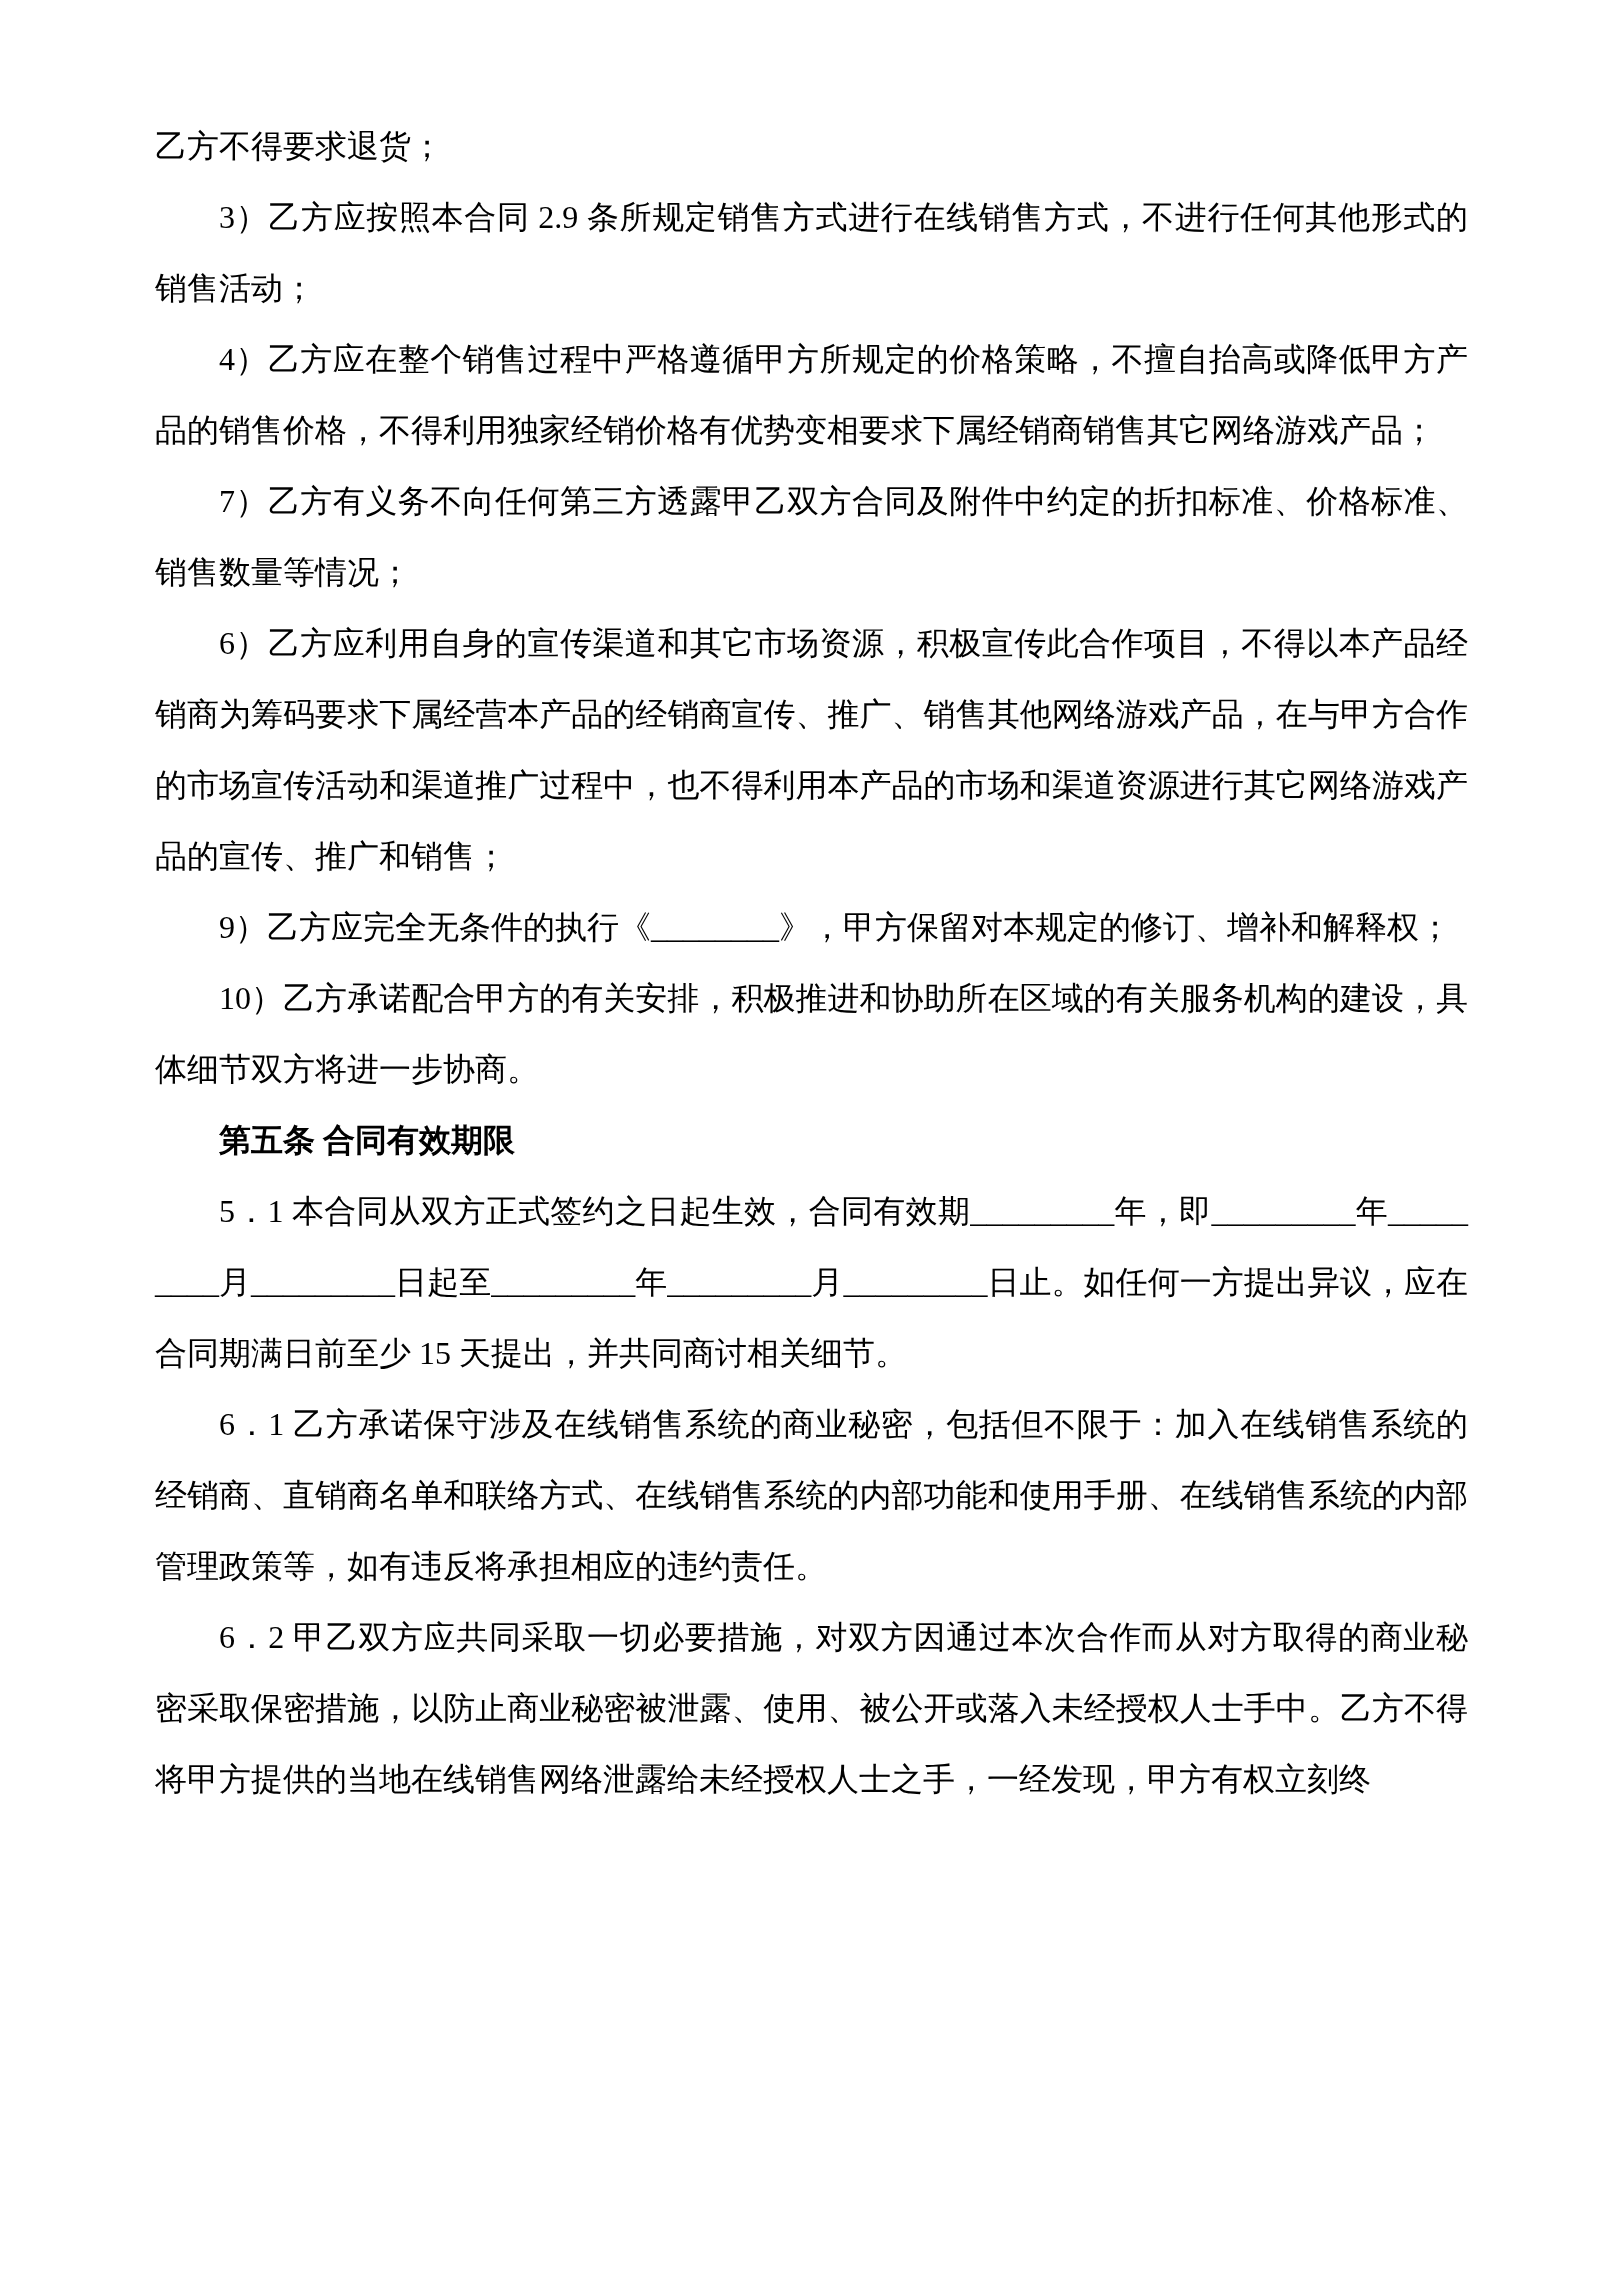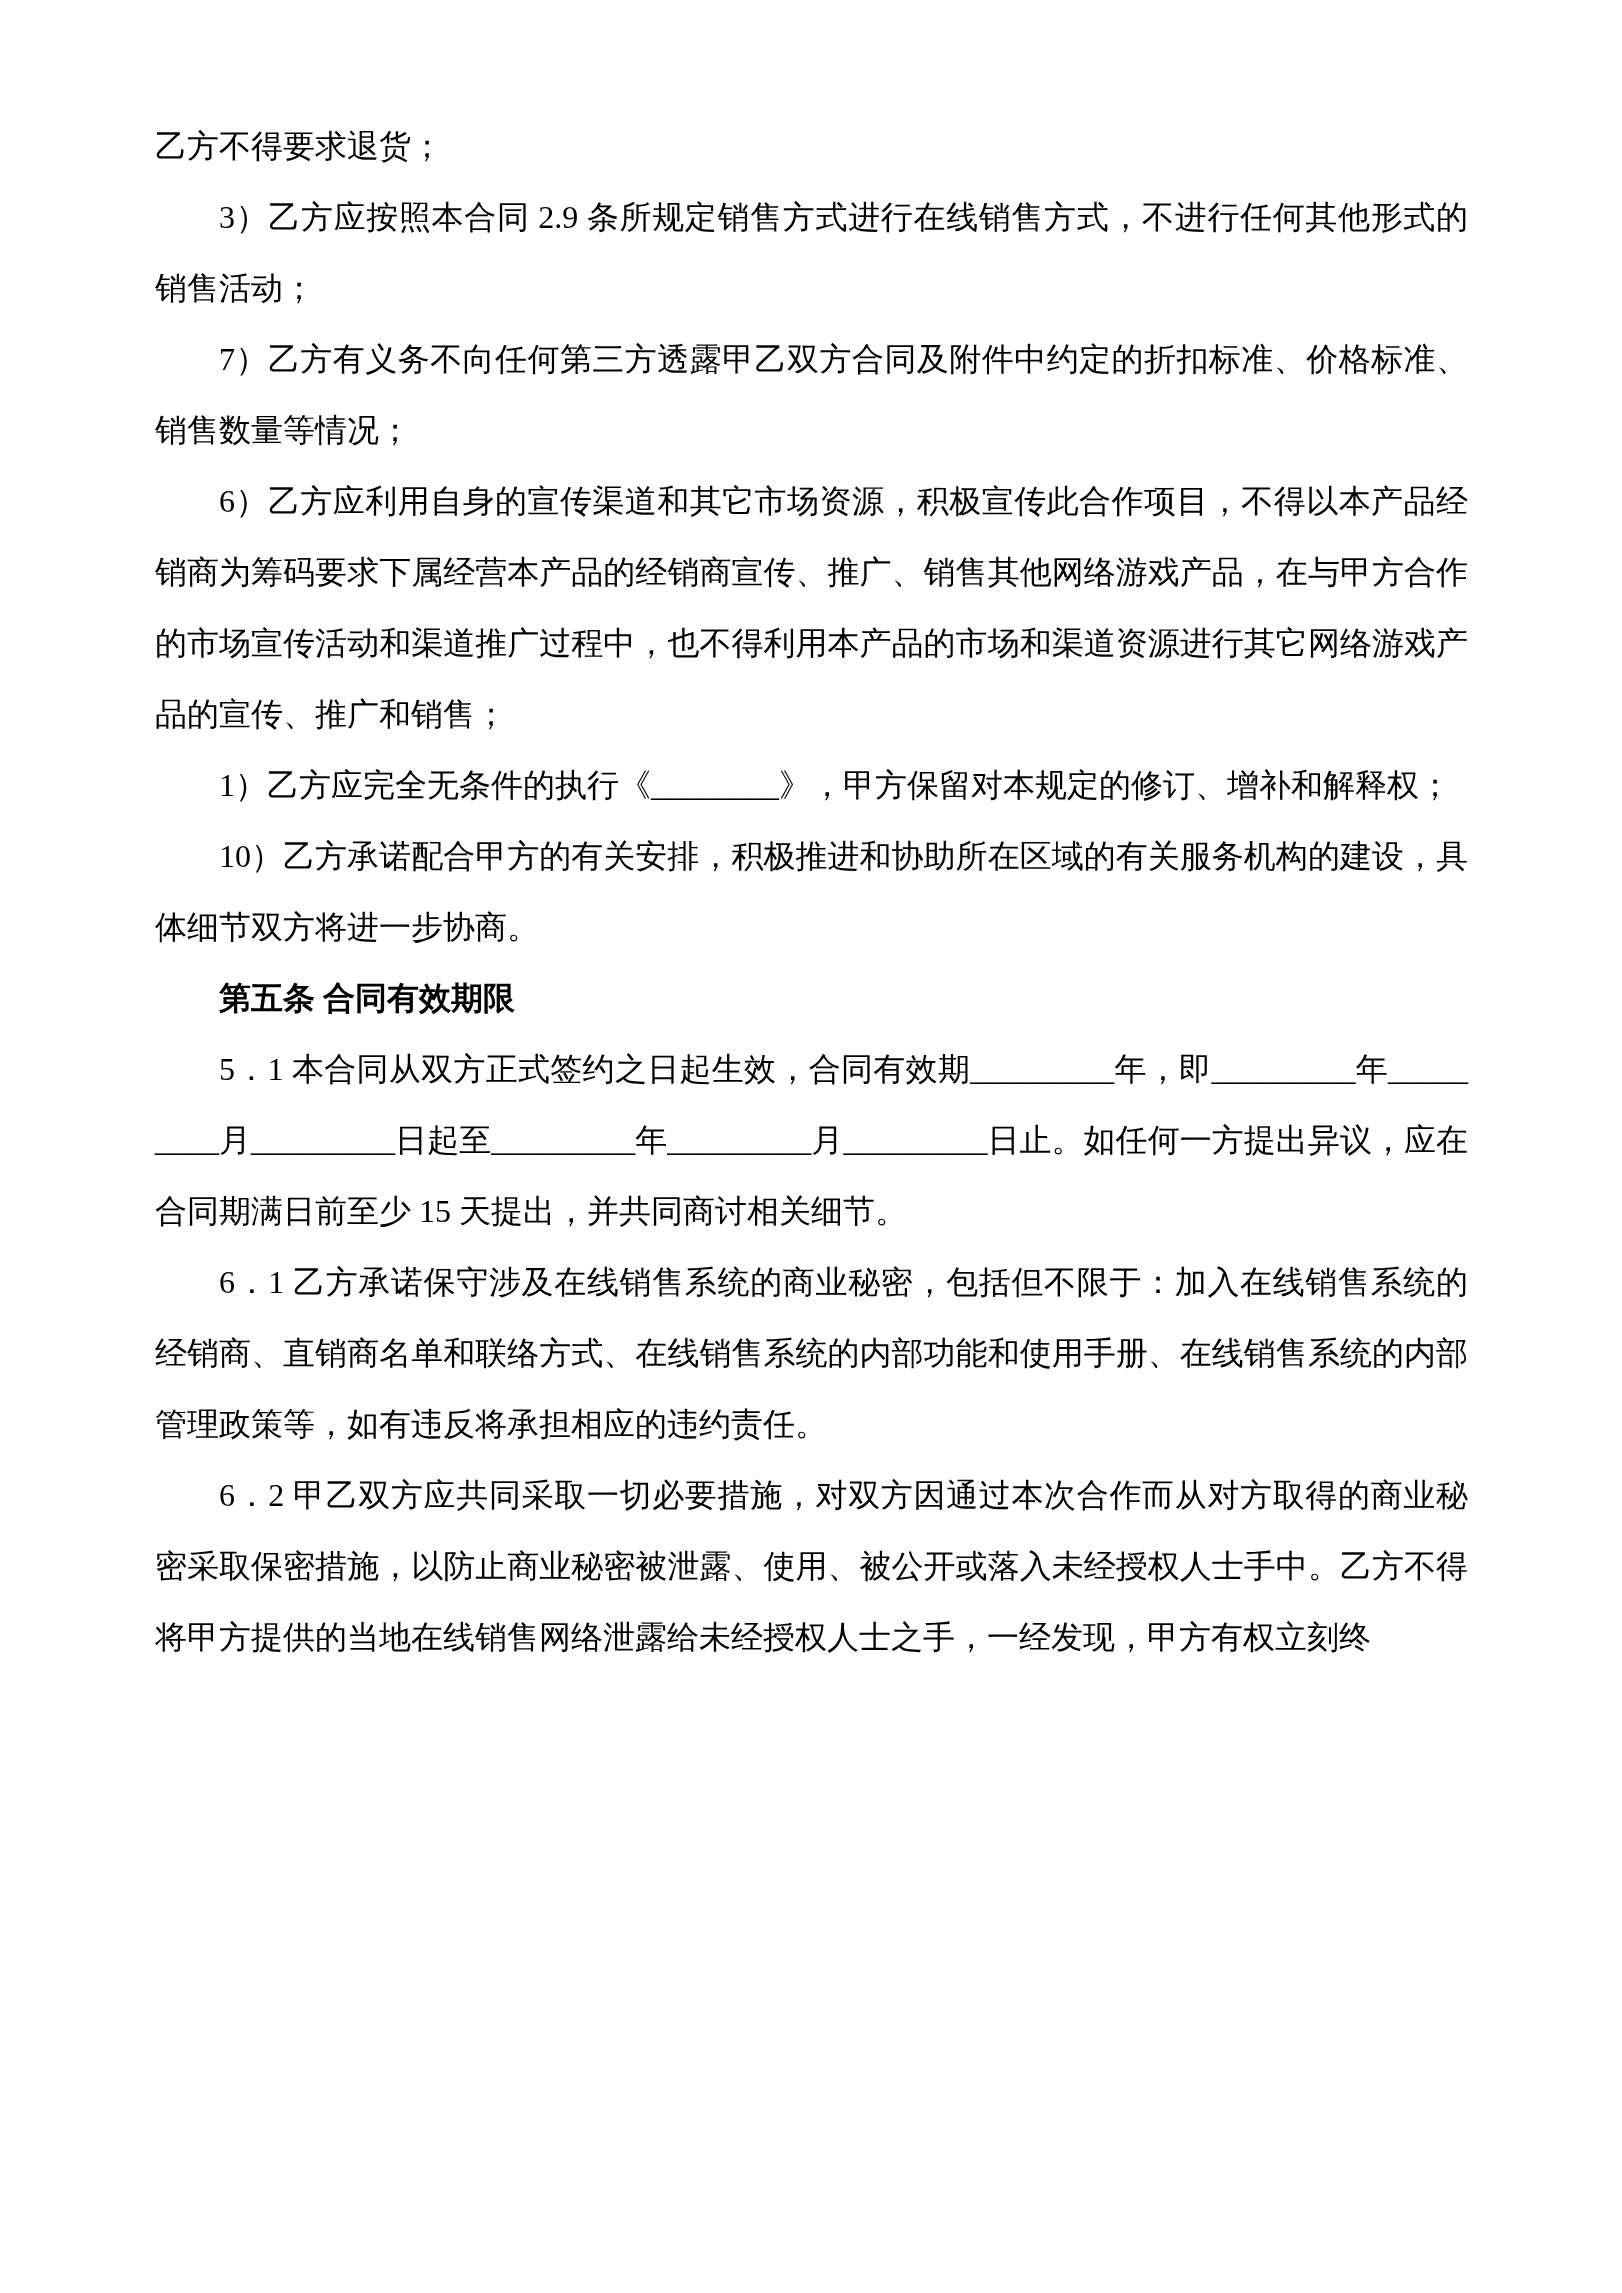--- a/index.html
+++ b/index.html
@@ -39,23 +39,24 @@
     text-align: left;
   }
 </style>
 </head>
 <body>
 
 <div class="page">
   <div class="doc-body">
       <p class="para">乙方不得要求退货；</p>
       <p class="para indent">3）乙方应按照本合同 2.9 条所规定销售方式进行在线销售方式，不进行任何其他形式的销售活动；</p>
+      <p class="para indent">4）乙方应在整个销售过程中严格遵循甲方所规定的价格策略，不擅自抬高或降低甲方产品的销售价格，不得利用独家经销价格有优势变相要求下属经销商销售其它网络游戏产品；</p>
       <p class="para indent">7）乙方有义务不向任何第三方透露甲乙双方合同及附件中约定的折扣标准、价格标准、销售数量等情况；</p>
       <p class="para indent">6）乙方应利用自身的宣传渠道和其它市场资源，积极宣传此合作项目，不得以本产品经销商为筹码要求下属经营本产品的经销商宣传、推广、销售其他网络游戏产品，在与甲方合作的市场宣传活动和渠道推广过程中，也不得利用本产品的市场和渠道资源进行其它网络游戏产品的宣传、推广和销售；</p>
-      <p class="para indent">1）乙方应完全无条件的执行《________》，甲方保留对本规定的修订、增补和解释权；</p>
+      <p class="para indent">9）乙方应完全无条件的执行《________》，甲方保留对本规定的修订、增补和解释权；</p>
       <p class="para indent">10）乙方承诺配合甲方的有关安排，积极推进和协助所在区域的有关服务机构的建设，具体细节双方将进一步协商。</p>
       <p class="para heading indent">第五条 合同有效期限</p>
       <p class="para indent">5．1 本合同从双方正式签约之日起生效，合同有效期_________年，即_________年_________月_________日起至_________年_________月_________日止。如任何一方提出异议，应在合同期满日前至少 15 天提出，并共同商讨相关细节。</p>
       <p class="para indent">6．1 乙方承诺保守涉及在线销售系统的商业秘密，包括但不限于：加入在线销售系统的经销商、直销商名单和联络方式、在线销售系统的内部功能和使用手册、在线销售系统的内部管理政策等，如有违反将承担相应的违约责任。</p>
       <p class="para indent">6．2 甲乙双方应共同采取一切必要措施，对双方因通过本次合作而从对方取得的商业秘密采取保密措施，以防止商业秘密被泄露、使用、被公开或落入未经授权人士手中。乙方不得将甲方提供的当地在线销售网络泄露给未经授权人士之手，一经发现，甲方有权立刻终</p>
     </div>
 </div>
 
 
 </body></html>

